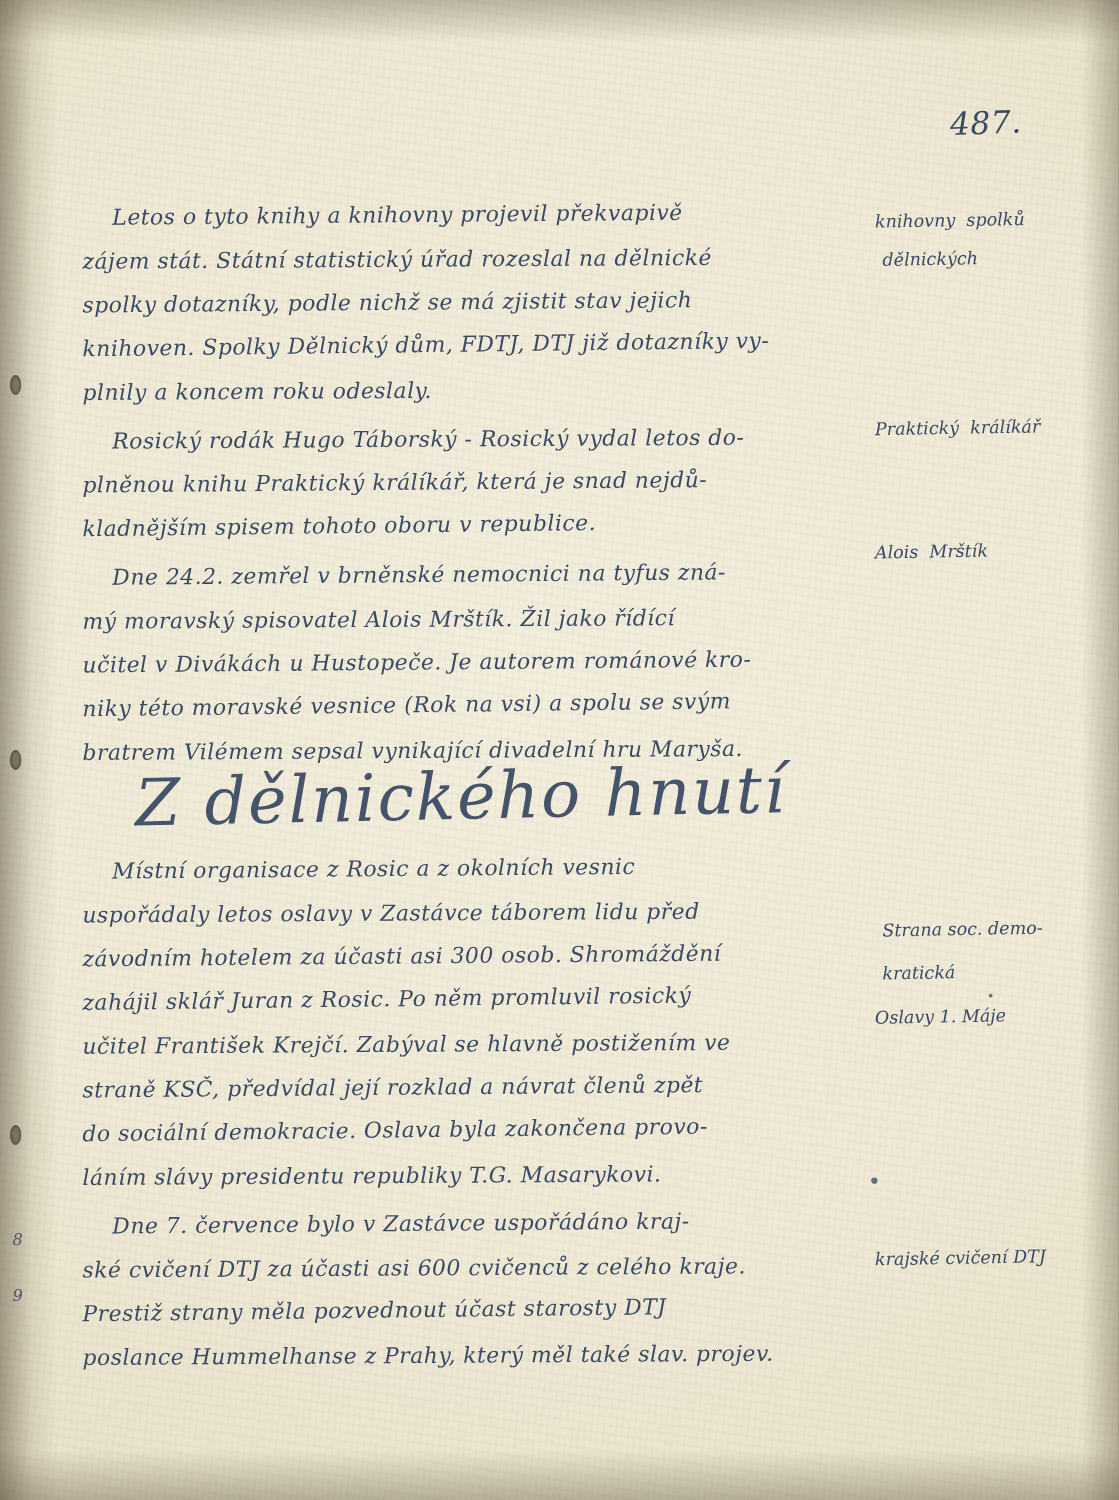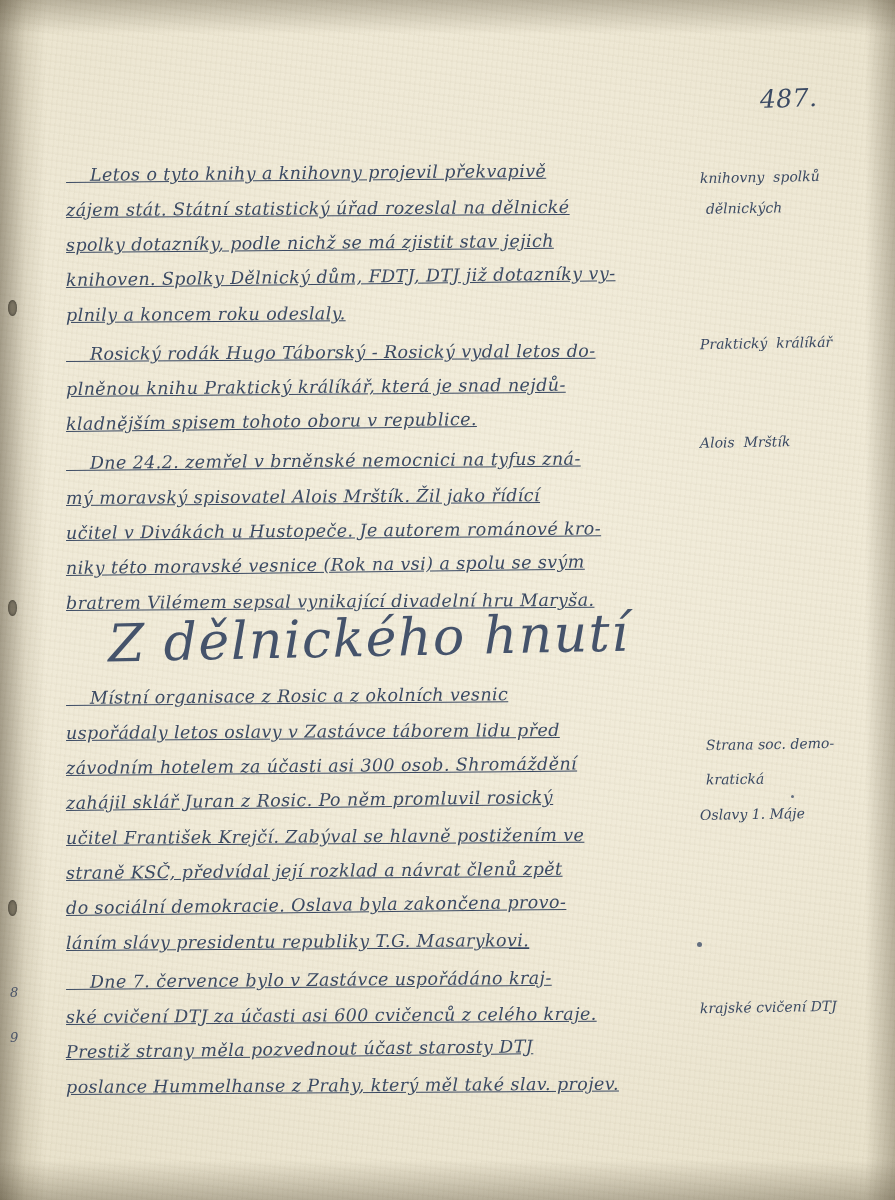--- a/index.html
+++ b/index.html
@@ -81,21 +81,20 @@
     transform: rotate(-2deg);
   }
   .body-text {
     position: absolute;
     left: 66px;
     top: 158px;
     width: 640px;
   }
   .para {
     margin: 0 0 4px 0;
-    text-decoration: underline;
   }
   .line {
     display: block;
     font-size: 17.5px;
     line-height: 35px;
     white-space: pre;
     transform-origin: left center;
   }
 
   

